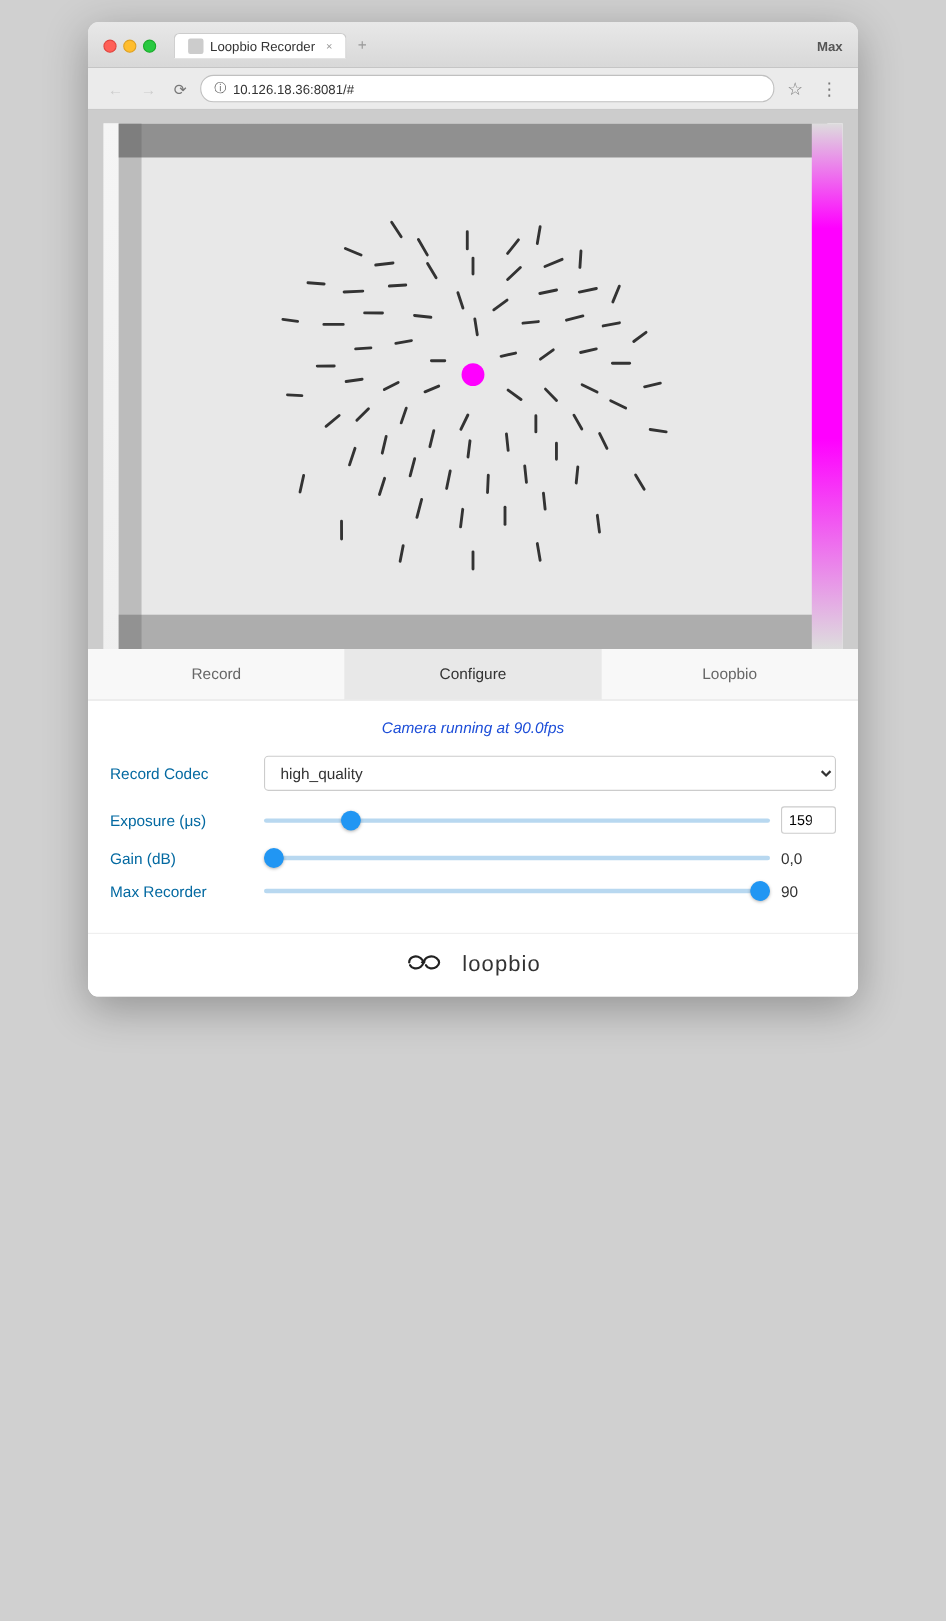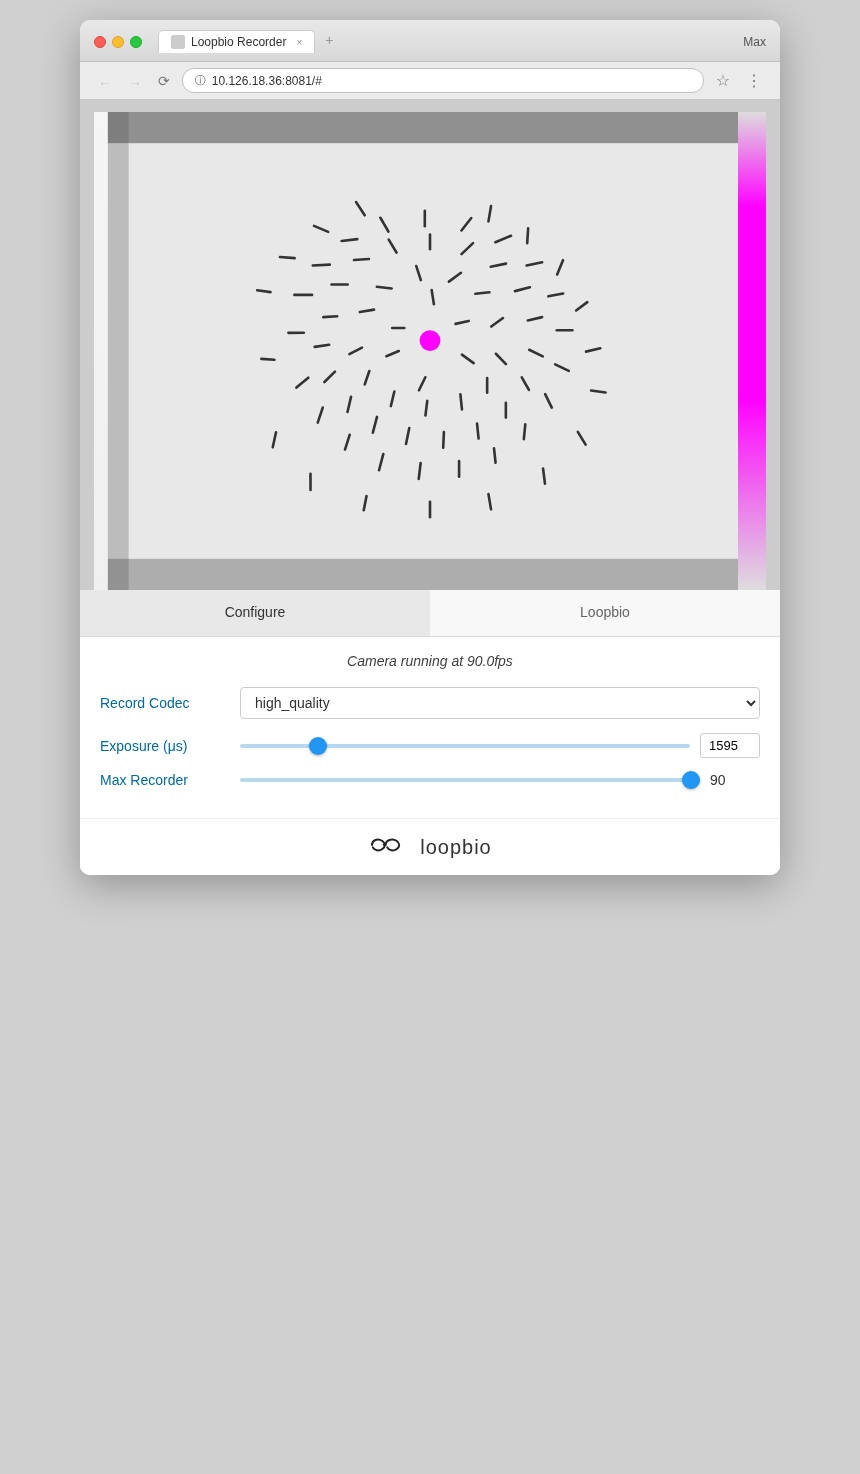--- a/index.html
+++ b/index.html
@@ -74,20 +74,21 @@
       margin-left: 4px;
       color: #999;
       font-size: 14px;
       cursor: pointer;
       padding: 2px 6px;
     }
     .user-label {
       margin-left: auto;
       font-size: 12px;
       color: #555;
+      font-weight: bold;
     }
     
     .address-bar {
       background: #ebebeb;
       padding: 6px 14px;
       display: flex;
       align-items: center;
       gap: 8px;
       border-bottom: 1px solid #c8c8c8;
     }
@@ -181,21 +182,21 @@
     }
     
     .settings-panel {
       padding: 16px 20px;
       background: white;
     }
     .camera-status {
       text-align: center;
       font-style: italic;
       font-size: 14px;
-      color: #404040;
+      color: #1d4ed8;
       margin-bottom: 18px;
     }
     .setting-row {
       display: flex;
       align-items: center;
       margin-bottom: 14px;
     }
     .setting-label {
       width: 140px;
       font-size: 14px;
@@ -230,21 +231,21 @@
     input[type="range"]::-webkit-slider-thumb {
       -webkit-appearance: none;
       width: 18px;
       height: 18px;
       background: #2196F3;
       border-radius: 50%;
       box-shadow: 0 1px 3px rgba(0,0,0,0.3);
       cursor: pointer;
     }
     .value-input {
-      width: 60px;
+      width: 50px;
       padding: 4px 6px;
       border: 1px solid #ccc;
       border-radius: 3px;
       font-size: 13px;
       text-align: right;
     }
     .value-text {
       width: 50px;
       font-size: 14px;
       color: #333;
@@ -404,20 +405,23 @@
             <line x1="178" y1="145" x2="167" y2="136" stroke="#333" stroke-width="2.5" stroke-linecap="round" transform="rotate(-35,172,140)"></line>
             <line x1="156" y1="175" x2="144" y2="170" stroke="#333" stroke-width="2.5" stroke-linecap="round" transform="rotate(-15,150,172)"></line>
           </svg>
         </div>
 
         <div class="magenta-bar"></div>
       </div>
     </div>
 
     <div class="tabs-row">
+      <button class="app-tab">
+        <span>Record</span>
+      </button>
       <button class="app-tab active">
         <span>Configure</span>
       </button>
       <button class="app-tab">
         <span>Loopbio</span>
       </button>
     </div>
 
     <div class="settings-panel">
       <div class="camera-status">Camera running at 90.0fps</div>
@@ -434,20 +438,27 @@
       </div>
 
       <div class="setting-row">
         <span class="setting-label">Exposure (μs)</span>
         <div class="setting-control">
           <input type="range" min="0" max="10000" value="1595" style="flex: 1 1 0%;">
           <input type="number" class="value-input" value="1595" style="">
         </div>
       </div>
 
+      <div class="setting-row">
+        <span class="setting-label">Gain (dB)</span>
+        <div class="setting-control">
+          <input type="range" min="0" max="20" value="0" style="flex: 1 1 0%;">
+          <span class="value-text">0,0</span>
+        </div>
+      </div>
 
       <div class="setting-row">
         <span class="setting-label">Max Recorder</span>
         <div class="setting-control">
           <input type="range" min="1" max="90" value="90" style="flex: 1 1 0%;">
           <span class="value-text">90</span>
         </div>
       </div>
     </div>
 

